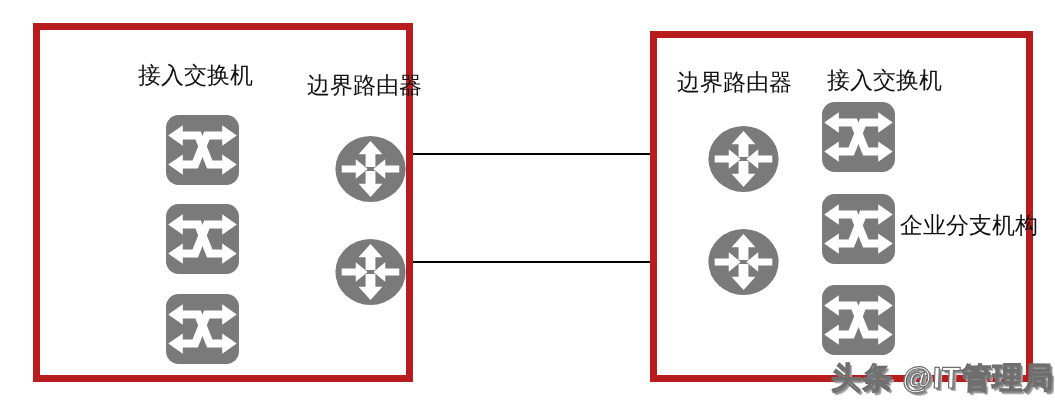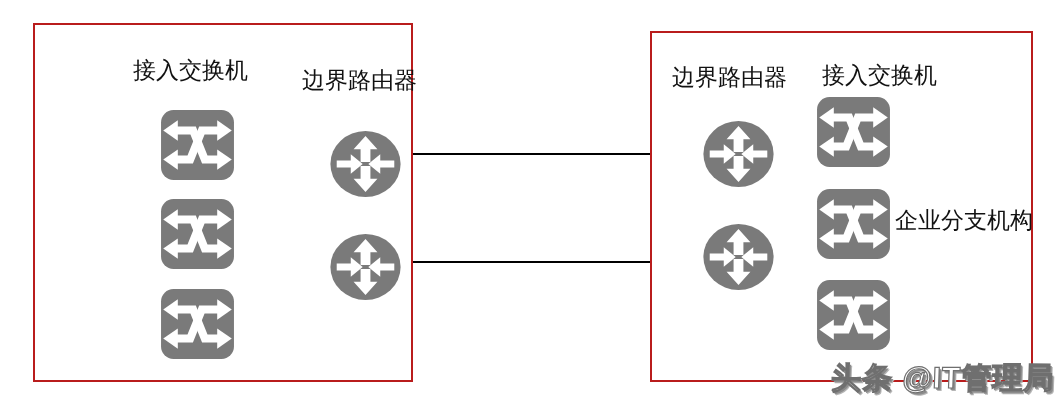--- a/index.html
+++ b/index.html
@@ -7,21 +7,21 @@
   #canvas {
     position: relative;
     width: 1055px;
     height: 403px;
     background: #ffffff;
     font-family: "Liberation Serif", "DejaVu Serif", serif;
     overflow: hidden;
   }
   .site-box {
     position: absolute;
-    border: 2px solid #b91c1c;
+    border: 7px solid #b91c1c;
     background: #ffffff;
   }
   #hq-box    { left: 33px;  top: 23px; width: 380px; height: 359px; }
   #branch-box{ left: 650px; top: 31px; width: 383px; height: 351px; }
 
   .diagram-label {
     position: absolute;
     color: #111111;
     font-size: 23px;
     letter-spacing: 0px;

